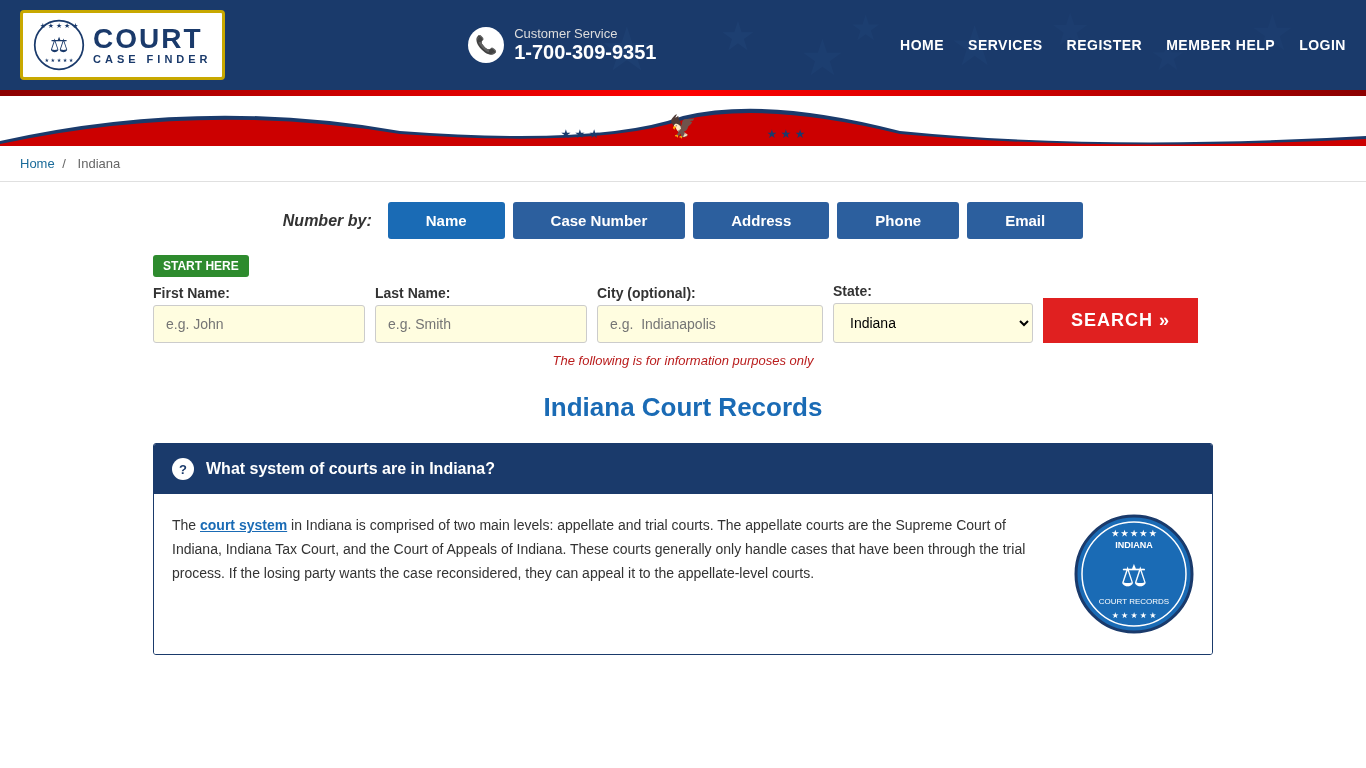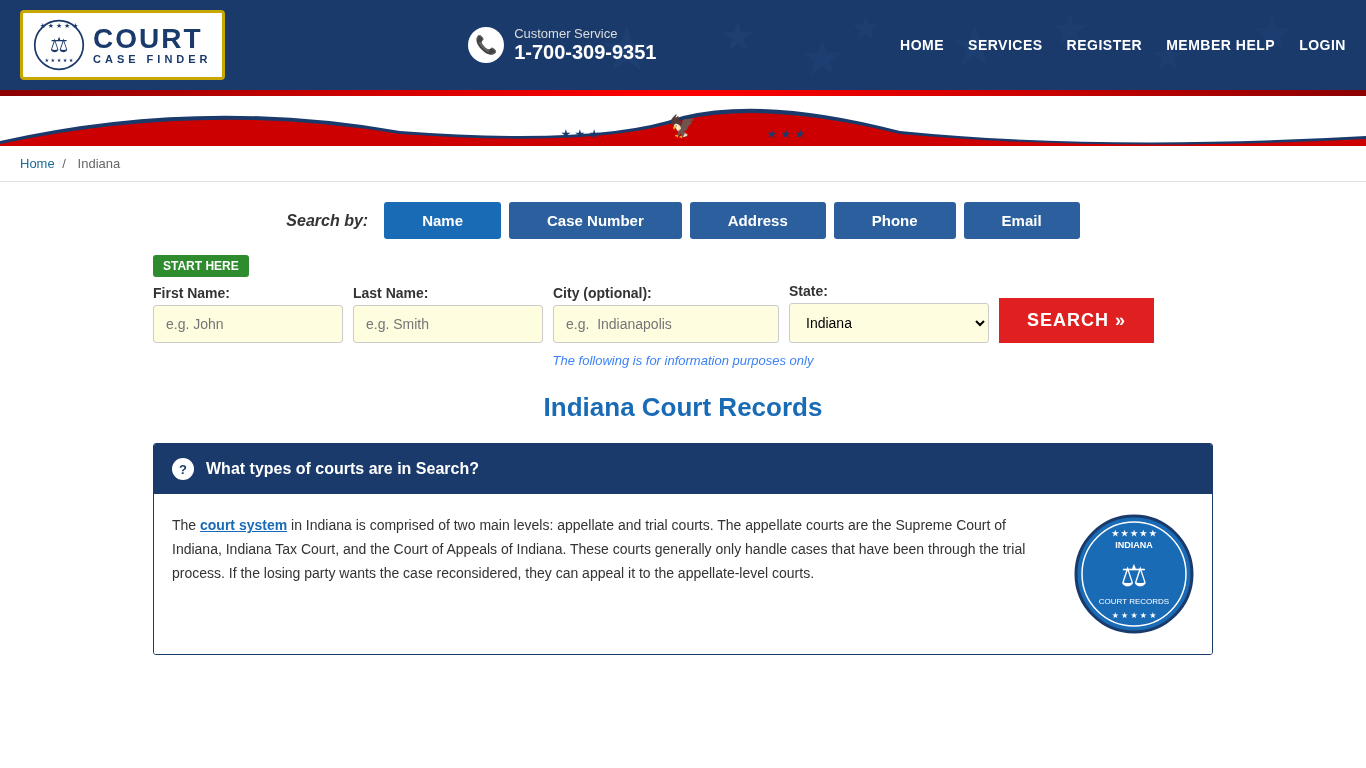--- a/index.html
+++ b/index.html
@@ -176,41 +176,41 @@
       font-size: 14px;
       font-weight: bold;
       color: #333;
     }
     .form-group input, .form-group select {
       background: #fffde0;
       border: 1px solid #ccc;
       padding: 10px 12px;
       font-size: 14px;
       border-radius: 3px;
-      width: 190px;
+      width: 212px;
     }
     .form-group.city input { width: 226px; }
     .form-group.state select { width: 200px; }
     .search-btn {
       background: #e02020;
       color: #fff;
       border: none;
       padding: 12px 28px;
       font-size: 18px;
       font-weight: bold;
       cursor: pointer;
       border-radius: 0;
       letter-spacing: 1px;
       white-space: nowrap;
     }
 
     .info-note {
       text-align: center;
       font-style: italic;
-      color: #3b82f6;
+      color: #b91c1c;
       font-size: 13px;
       margin: 10px 0 24px 0;
     }
 
     
     .section-title {
       text-align: center;
       font-size: 26px;
       font-weight: bold;
       color: #1a6bb5;
@@ -350,21 +350,21 @@
 <div class="breadcrumb">
   <a href="#">Home</a>
   <span>/</span>
   <span>Indiana</span>
 </div>
 
 <div class="main-content">
 
 
   <div class="search-by-row">
-    <span class="search-by-label">Search by:</span>
+    <span class="search-by-label">Number by:</span>
     <button class="tab-btn active">Name</button>
     <button class="tab-btn inactive">Case Number</button>
     <button class="tab-btn inactive">Address</button>
     <button class="tab-btn inactive">Phone</button>
     <button class="tab-btn inactive">Email</button>
   </div>
 
   <div>
     <span class="start-here-badge">START HERE</span>
     <form class="search-form">
@@ -439,21 +439,21 @@
     </form>
   </div>
 
   <p class="info-note">The following is for information purposes only</p>
 
   <h2 class="section-title">Indiana Court Records</h2>
 
   <div class="faq-item">
     <div class="faq-header">
       <div class="faq-question-icon">?</div>
-      <span class="faq-header-text">What types of courts are in Search?</span>
+      <span class="faq-header-text">What system of courts are in Indiana?</span>
     </div>
     <div class="faq-body">
       <p class="faq-text">
         The <a href="#">court system</a> in Indiana is comprised of two main levels: appellate and trial courts. The appellate courts are the Supreme Court of Indiana, Indiana Tax Court, and the Court of Appeals of Indiana. These courts generally only handle cases that have been through the trial process. If the losing party wants the case reconsidered, they can appeal it to the appellate-level courts.
       </p>
 
       <svg class="indiana-seal" viewBox="0 0 120 120">
         <circle cx="60" cy="60" r="58" fill="#1a6bb5" stroke="#1a3a6b" stroke-width="3"></circle>
         <circle cx="60" cy="60" r="52" fill="none" stroke="#fff" stroke-width="1.5"></circle>
         <text x="60" y="22" font-size="8" fill="#fff" text-anchor="middle" font-weight="bold">★ ★ ★ ★ ★</text>

